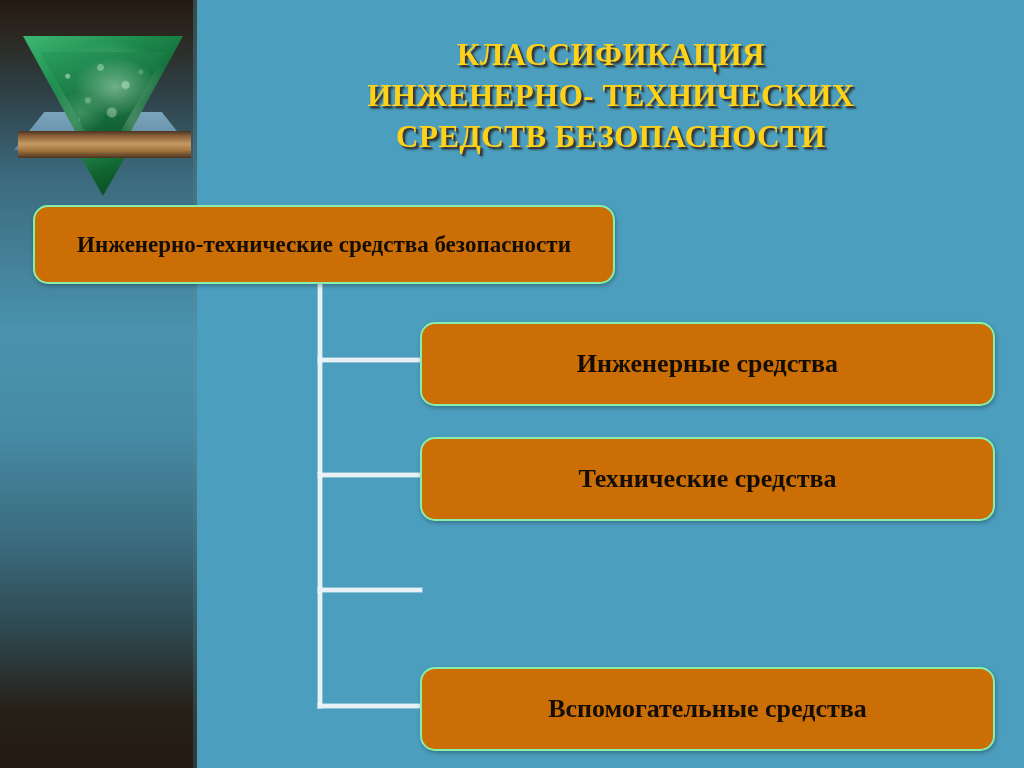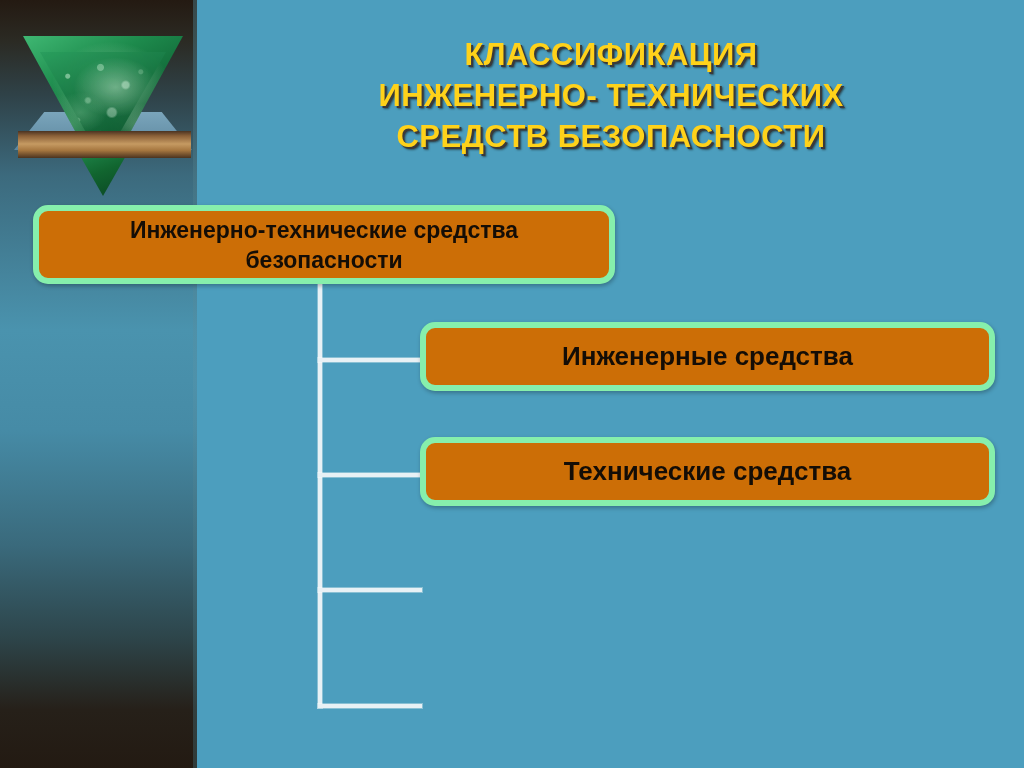--- a/index.html
+++ b/index.html
@@ -6,21 +6,21 @@
     margin: 0;
     padding: 0;
     background: #ffffff;
   }
   #slide {
     position: relative;
     width: 1024px;
     height: 768px;
     overflow: hidden;
     background: #4c9ebe;
-    font-family: Liberation Sans, sans-serif;
+    font-family: Liberation Serif, serif;
   }
 
   
   .left-panel {
     position: absolute;
     left: 0;
     top: 0;
     width: 197px;
     height: 768px;
     background: linear-gradient(to bottom,
@@ -159,21 +159,21 @@
     position: absolute;
     background: #e8f1f5;
     box-shadow: 0 0 0 1px rgba(255,255,255,0.35);
   }
 
   
   .node {
     position: absolute;
     box-sizing: border-box;
     background: #cc6e06;
-    border: 6px solid #86efac;
+    border: 2px solid #86efac;
     border-radius: 15px;
     display: flex;
     align-items: center;
     justify-content: center;
     color: #140d06;
     font-weight: bold;
     text-align: center;
     box-shadow: 1px 2px 4px rgba(0,0,0,0.28);
   }
   .node-root {
@@ -181,21 +181,21 @@
     top: 205px;
     width: 582px;
     height: 79px;
     font-size: 23px;
     line-height: 30px;
     padding: 0 18px;
   }
   .node-child {
     left: 420px;
     width: 575px;
-    height: 69px;
+    height: 84px;
     font-size: 26px;
     padding: 0 18px;
   }
   .node-child-1 { top: 322px; }
   .node-child-2 { top: 437px; text-align: center; }
   .node-child-3 { top: 552px; }
   .node-child-4 { top: 667px; }
 </style>
 </head>
 <body>
@@ -227,14 +227,17 @@
   <div class="node node-root">
     <span>Инженерно-технические средства безопасности</span>
   </div>
 
   <div class="node node-child node-child-1">
     <span>Инженерные средства</span>
   </div>
   <div class="node node-child node-child-2">
     <span>Технические средства</span>
   </div>
+  <div class="node node-child node-child-4">
+    <span>Вспомогательные средства</span>
+  </div>
 
 </div>
 
 </body></html>

